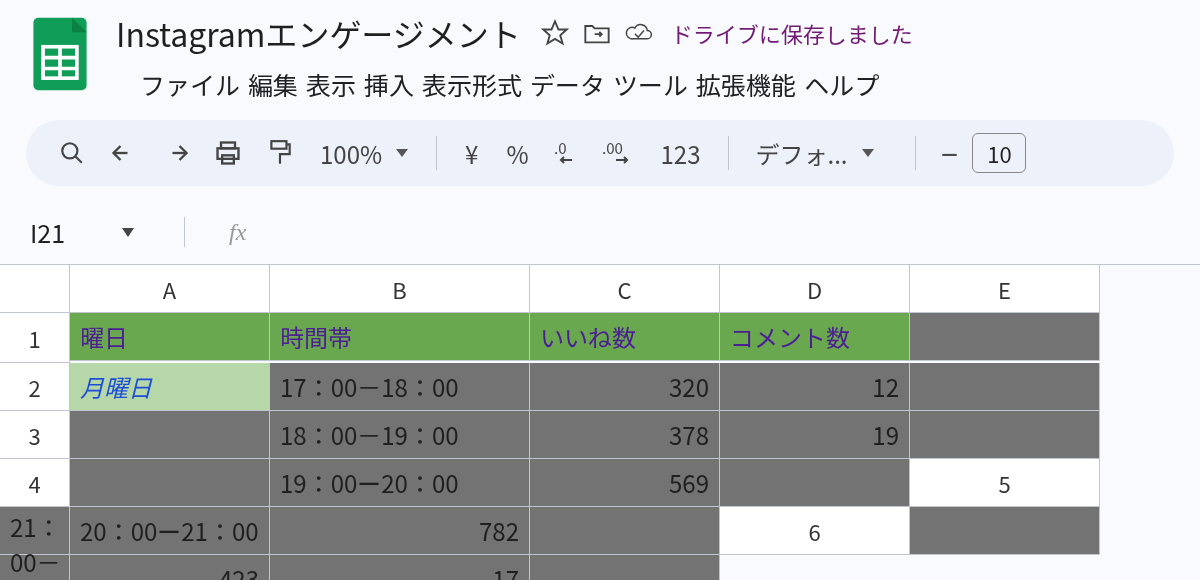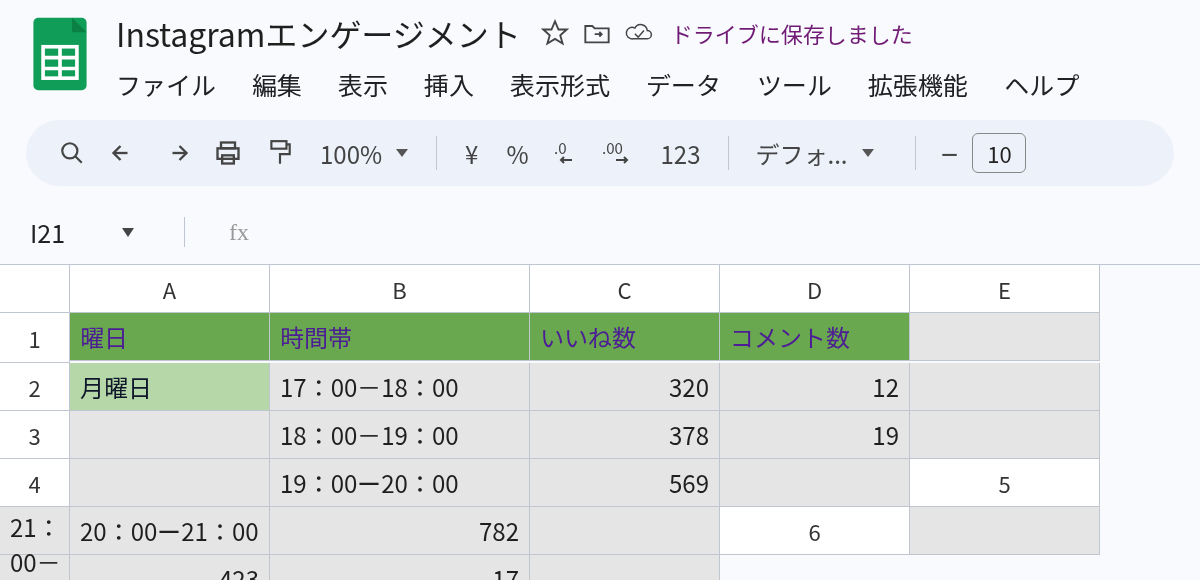--- a/index.html
+++ b/index.html
@@ -45,24 +45,24 @@
   }
   .save-status {
     font-size: 22px;
     color: #701a75;
     margin-left: 4px;
   }
 
   
   .menubar {
     display: flex;
-    gap: 28px;
     padding: 8px 0 10px 2px;
     font-size: 25px;
     color: #202124;
+    margin-left: 24px;
   }
   .menubar .menu-item {
     cursor: pointer;
     padding: 2px 4px;
     border-radius: 4px;
   }
 
   
   .toolbar-wrap {
     padding: 6px 26px 0 26px;
@@ -119,21 +119,21 @@
     width: 120px;
     font-size: 25px;
     color:#202124;
     display:flex; align-items:center; justify-content:space-between;
     padding-right: 16px;
   }
   .namebox-caret {
     width:0;height:0;border-left:6px solid transparent;border-right:6px solid transparent;border-top:9px solid #444;
   }
   .fx-sep { width:1px; height:30px; background:#c0c6cf; margin: 0 18px 0 8px; }
-  .fx-label { font-size: 24px; color:#999; font-family: serif;}
+  .fx-label { font-size: 24px; color:#999; font-style: italic; font-family: serif;}
   .formula-input {
     flex:1; border:none; background:transparent; font-size:22px; outline:none;
   }
 
   
   .sheet {
     display: grid;
     grid-template-columns: 70px 200px 260px 190px 190px 190px;
     border-top: 1.5px solid #c0c6cf;
     margin-top: 4px;
@@ -143,23 +143,23 @@
     border-right: 1px solid #c0c6cf;
     border-bottom: 1px solid #c0c6cf;
     display:flex; align-items:center;
     height: 48px;
     padding: 0 10px;
   }
   .corner { background:#fff; }
   .col-head { background:#fff; justify-content:center; color:#333; font-size:22px;}
   .row-head { background:#fff; justify-content:center; color:#333; font-size:22px;}
   .row-head.r1 { height:50px; }
-  .cell { background:#e5e5e5; }
+  .cell { background:#737373; }
   .hdr-green { background:#6aa84f !important; color:#4c1d95; }
-  .hdr-lightgreen { background:#b6d7a8 !important; color:#0f172a;}
+  .hdr-lightgreen { background:#b6d7a8 !important; color:#1d4ed8;font-style:italic;}
   .num { justify-content:flex-end; }
   .col-head, .row-head { cursor: pointer; }
   .cell { cursor: cell; }
 </style>
 </head>
 <body>
 
 <div class="titlebar">
   <div class="app-icon">
     <svg viewBox="0 0 48 64">

